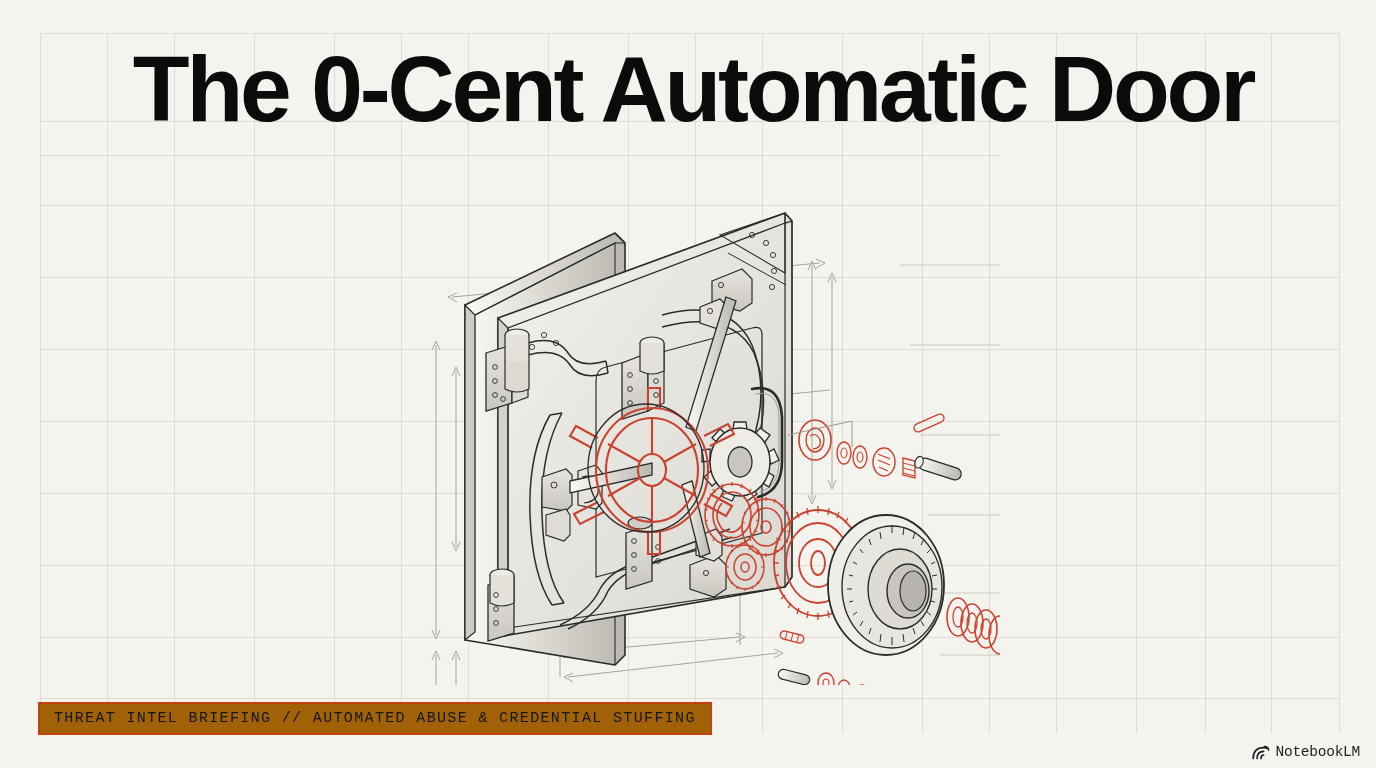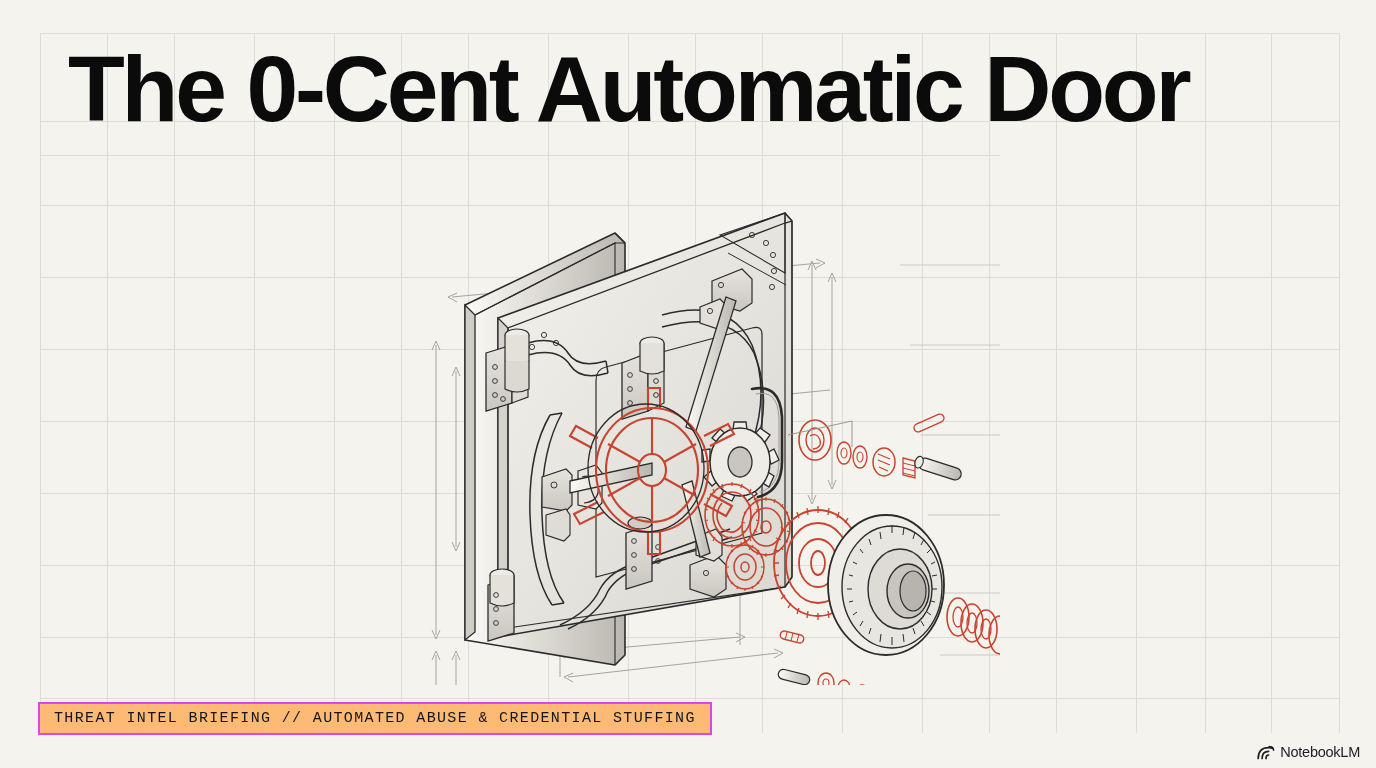--- a/index.html
+++ b/index.html
@@ -38,23 +38,24 @@
     position: absolute;
     left: 0;
     right: 0;
     height: 1px;
     background: #dedcd4;
   }
 
   
   .headline-block {
     position: absolute;
-    left: 68px;
+    left: 58px;
     top: 42px;
     width: 1270px;
+    text-align: center;
   }
   .title {
     margin: 0;
     font-family: "Liberation Sans", sans-serif;
     font-size: 93px;
     font-weight: 700;
     letter-spacing: -3.2px;
     line-height: 1.02;
     color: #0b0b0b;
     white-space: nowrap;
@@ -80,22 +81,22 @@
   }
   .illustration svg { display: block; width: 100%; height: 100%; }
 
   
   .caption-bar {
     position: absolute;
     left: 38px;
     top: 702px;
     height: 33px;
     box-sizing: border-box;
-    border: 2px solid #d946ef;
-    background: #fdba74;
+    border: 2px solid #c2410c;
+    background: #a16207;
     display: flex;
     align-items: center;
     padding: 0 14px;
   }
   .caption-text {
     font-family: "Liberation Mono", monospace;
     font-size: 15px;
     font-weight: 400;
     letter-spacing: 1.35px;
     color: #16161a;
@@ -106,21 +107,21 @@
   .brand {
     position: absolute;
     right: 16px;
     bottom: 8px;
     display: flex;
     align-items: center;
     gap: 5px;
   }
   .brand-mark { display: block; }
   .brand-name {
-    font-family: Liberation Sans, sans-serif;
+    font-family: Liberation Mono, monospace;
     font-size: 14.5px;
     letter-spacing: -0.25px;
     color: #202124;
   }
 </style>
 </head>
 <body>
 
 <div id="slide">
 

